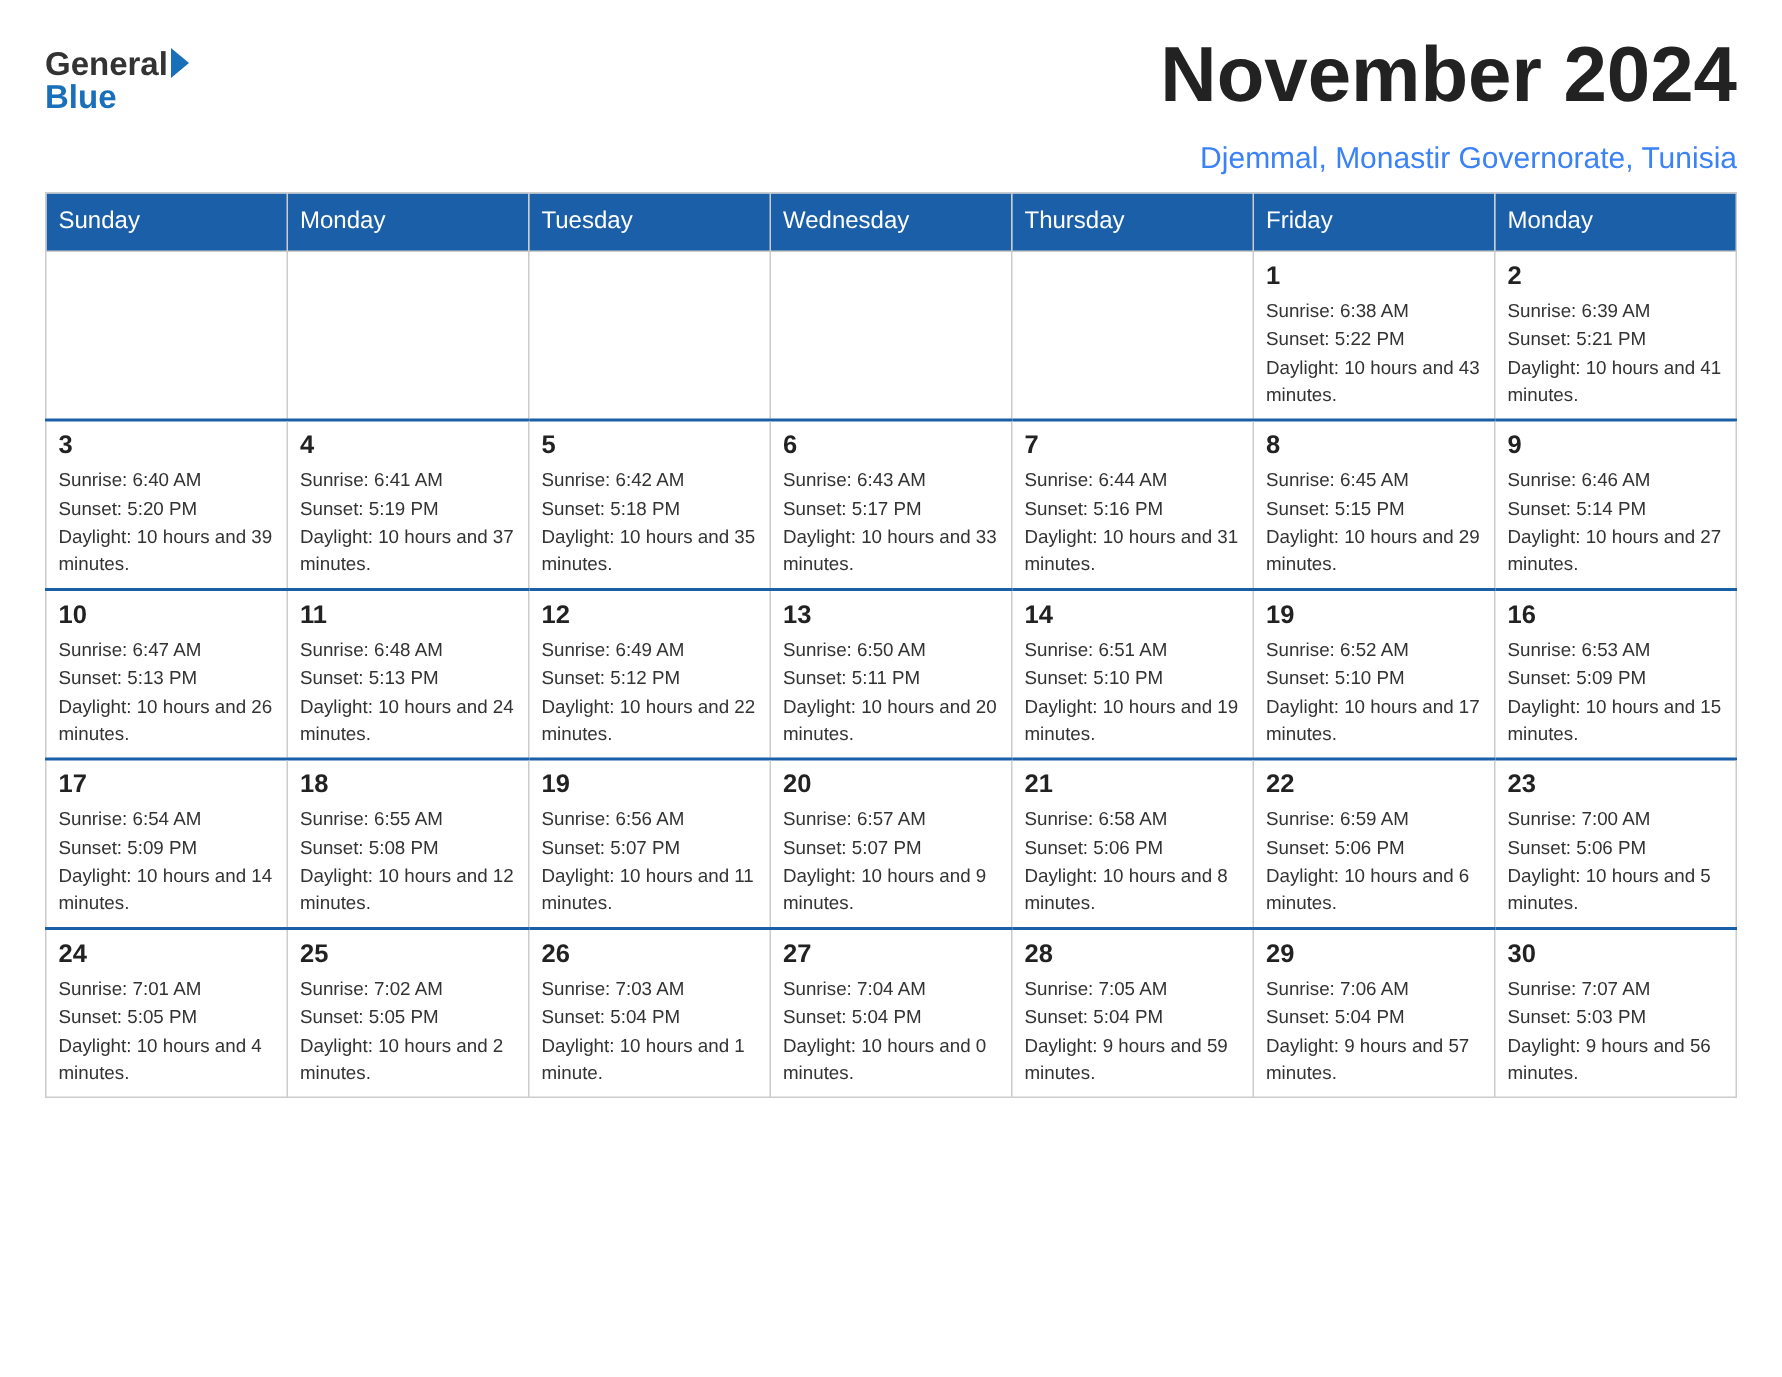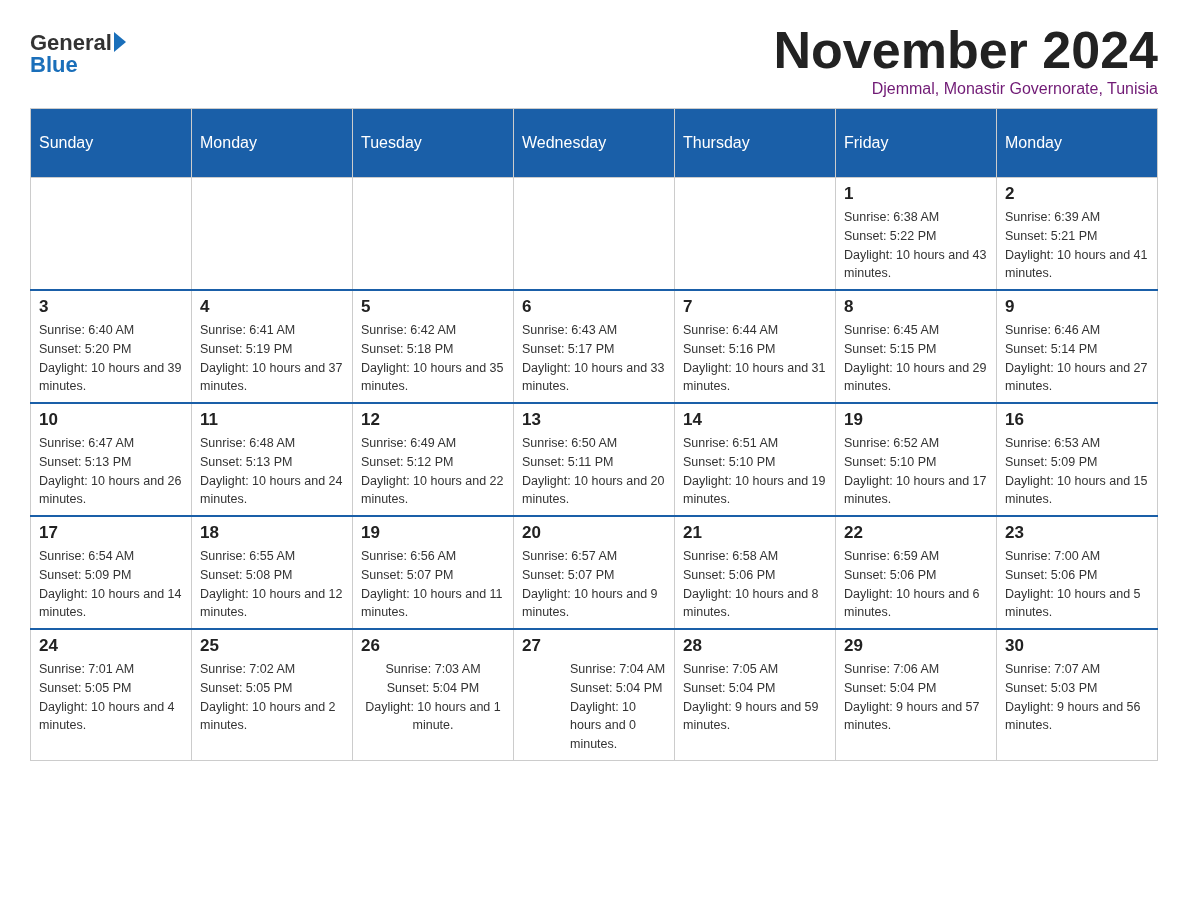--- a/index.html
+++ b/index.html
@@ -45,33 +45,33 @@
     }
     .title-area {
       text-align: right;
     }
     .main-title {
       font-size: 52px;
       font-weight: bold;
       color: #222;
     }
     .subtitle {
-      font-size: 16px;
-      color: #701a75;
-      margin-top: 0;
+      font-size: 20px;
+      color: #3b82f6;
+      margin-top: 15px;
     }
     .calendar {
       width: 100%;
       border-collapse: collapse;
       margin-top: 10px;
     }
     .calendar th {
       background-color: #1a5fa8;
       color: #fff;
-      padding: 25px 8px;
+      padding: 10px 8px;
       font-size: 16px;
       font-weight: normal;
       text-align: left;
       border: 1px solid #ccc;
     }
     .calendar td {
       border: 1px solid #ccc;
       vertical-align: top;
       padding: 6px 8px;
       width: 14.28%;
@@ -284,27 +284,27 @@
 Daylight: 10 hours and 4 minutes.</div>
         </td>
         <td>
           <div class="cell-day">25</div>
           <div class="cell-info" style="white-space: pre-line;">Sunrise: 7:02 AM
 Sunset: 5:05 PM
 Daylight: 10 hours and 2 minutes.</div>
         </td>
         <td>
           <div class="cell-day">26</div>
-          <div class="cell-info" style="white-space: pre-line; text-align: center;">Sunrise: 7:03 AM
+          <div class="cell-info" style="white-space: pre-line;">Sunrise: 7:03 AM
 Sunset: 5:04 PM
 Daylight: 10 hours and 1 minute.</div>
         </td>
         <td>
           <div class="cell-day">27</div>
-          <div class="cell-info" style="white-space: pre-line; margin-left: 48px;">Sunrise: 7:04 AM
+          <div class="cell-info" style="white-space: pre-line;">Sunrise: 7:04 AM
 Sunset: 5:04 PM
 Daylight: 10 hours and 0 minutes.</div>
         </td>
         <td>
           <div class="cell-day">28</div>
           <div class="cell-info" style="white-space: pre-line;">Sunrise: 7:05 AM
 Sunset: 5:04 PM
 Daylight: 9 hours and 59 minutes.</div>
         </td>
         <td>

